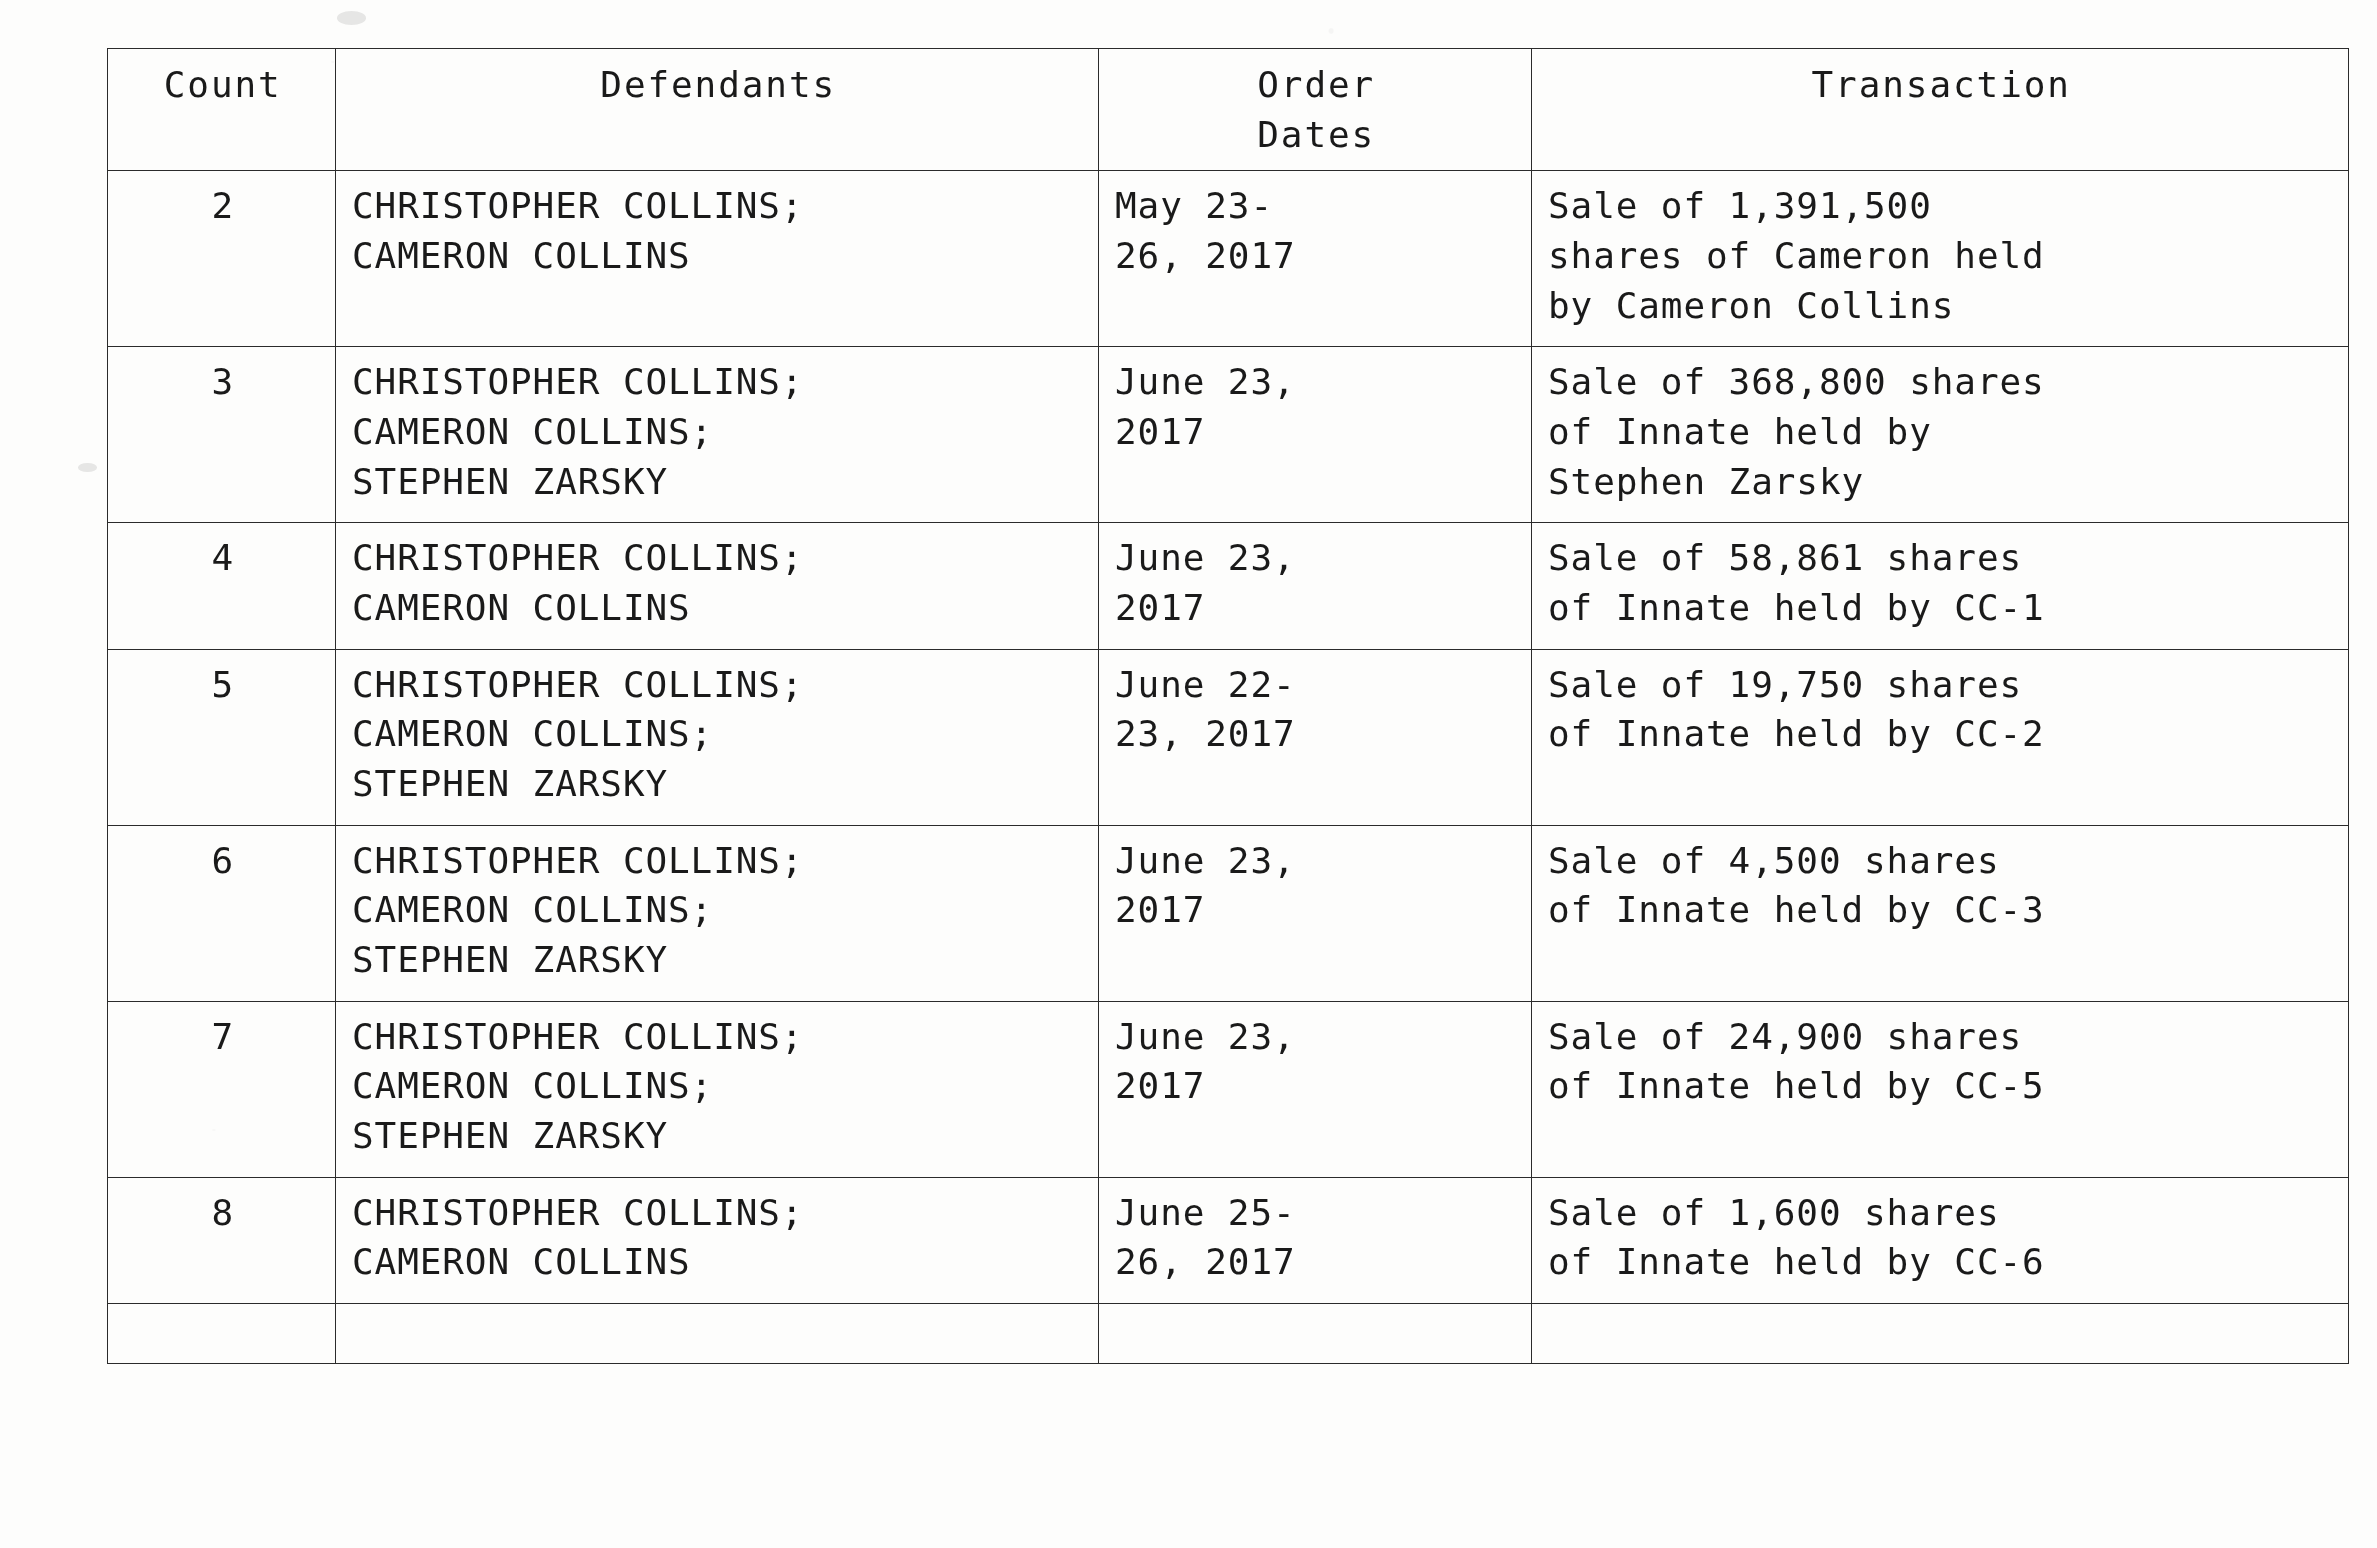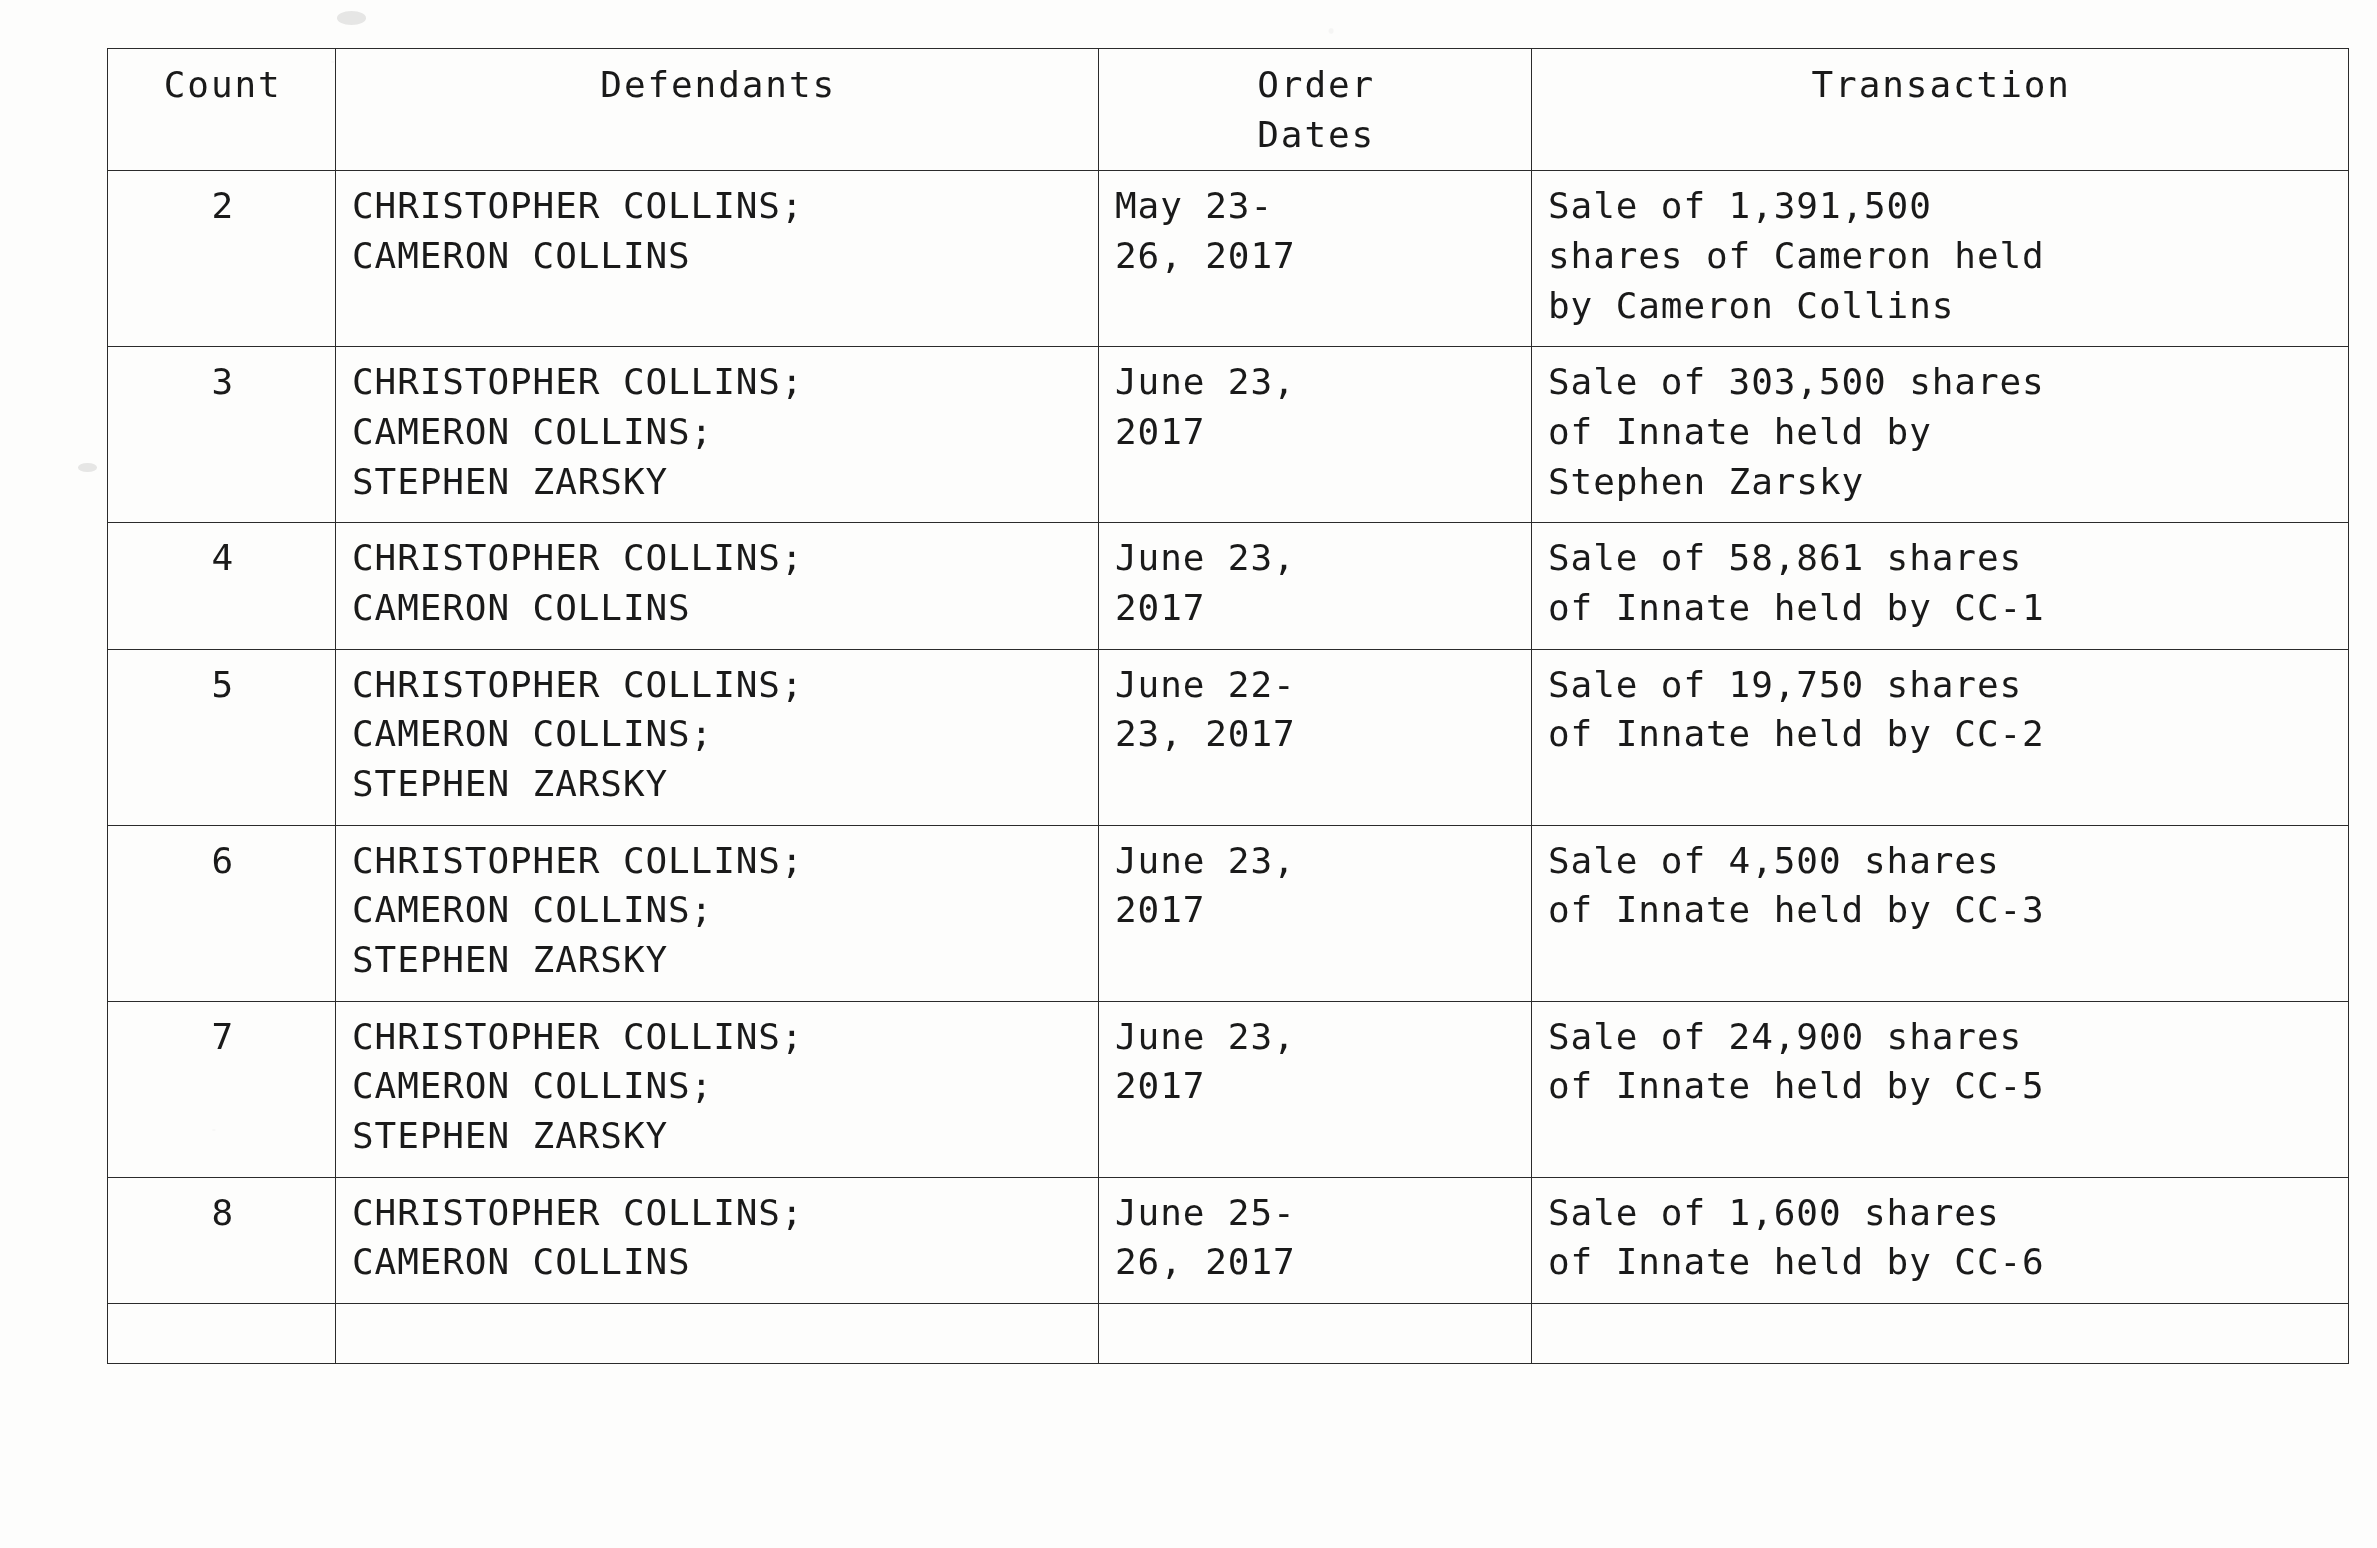--- a/index.html
+++ b/index.html
@@ -153,21 +153,21 @@
           <td>
             <span class="cell-line">CHRISTOPHER COLLINS;</span>
             <span class="cell-line">CAMERON COLLINS;</span>
             <span class="cell-line">STEPHEN ZARSKY</span>
           </td>
           <td>
             <span class="cell-line">June 23,</span>
             <span class="cell-line">2017</span>
           </td>
           <td>
-            <span class="cell-line">Sale of 303,500 shares</span>
+            <span class="cell-line">Sale of 368,800 shares</span>
             <span class="cell-line">of Innate held by</span>
             <span class="cell-line">Stephen Zarsky</span>
           </td>
         </tr>
 
         <tr>
           <td class="count-cell">
             <span class="cell-line">4</span>
           </td>
           <td>

